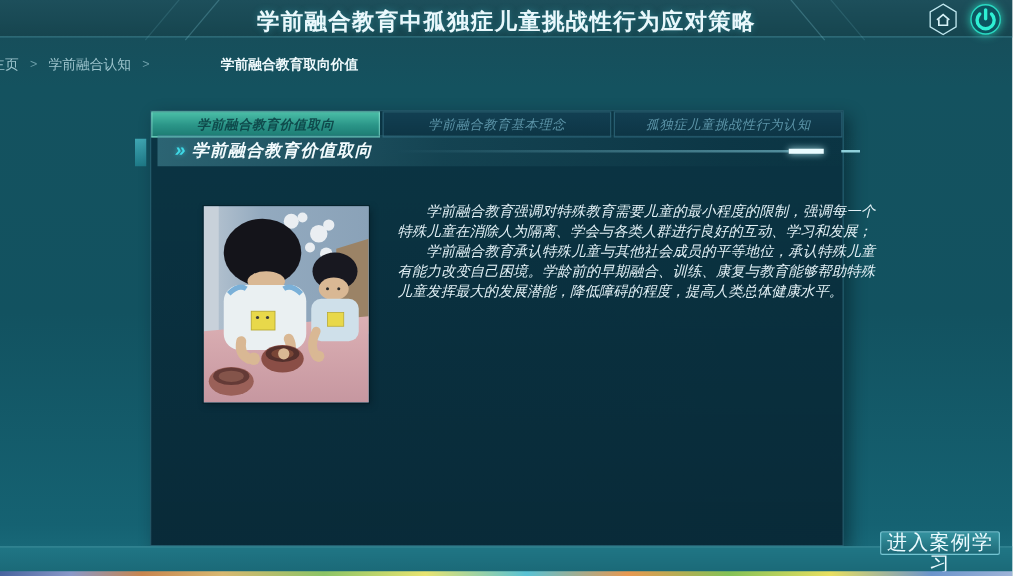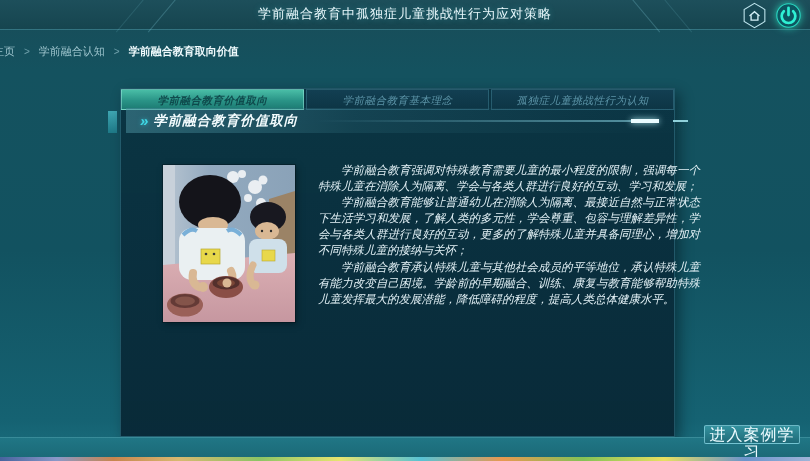--- a/index.html
+++ b/index.html
@@ -12,39 +12,39 @@
   }
 
   
   .topbar {
     position:absolute; left:0; top:0; width:810px; height:30px;
     background:linear-gradient(180deg,#1d4f5b,#16454f);
     border-bottom:1px solid rgba(95,185,200,.35);
   }
   .topbar .title {
     position:absolute; left:0; right:0; top:5px; text-align:center;
-    color:#e9f8fc; font-size:13px; font-weight:normal; letter-spacing:1px;
+    color:#e9f8fc; font-size:18px; font-weight:bold; letter-spacing:1px;
     text-shadow:0 0 6px rgba(80,220,235,.35);
   }
   .diag { position:absolute; width:46px; border-top:1px solid rgba(130,205,220,.28); top:14px; }
   .diag.l1 { left:140px; transform:rotate(-50deg); }
   .diag.l2 { left:108px; transform:rotate(-50deg); border-color:rgba(130,205,220,.15);}
   .diag.r1 { left:622px; transform:rotate(50deg); }
   .diag.r2 { left:654px; transform:rotate(50deg); border-color:rgba(130,205,220,.15);}
   .icon-btn { position:absolute; top:2px; width:27px; height:27px; cursor:pointer; }
   .icon-btn.home { right:42px; }
   .icon-btn.power { right:8px; filter:drop-shadow(0 0 4px rgba(45,230,200,.8)); }
 
   
   .breadcrumb {
     position:absolute; left:-7px; top:44px; display:flex; align-items:center; gap:9px;
     font-size:11px; color:#9dc4cd; white-space:nowrap;
   }
   .breadcrumb .sep { color:#6fa0ab; font-size:10px; }
-  .breadcrumb .current { color:#eef9fc; font-weight:bold; }
+  .breadcrumb .current { color:#eef9fc; font-weight:bold;margin-left:48px; }
 
   
   .panel {
     position:absolute; left:120px; top:88px; width:555px; height:349px;
     background:linear-gradient(180deg,rgba(10,51,66,.94),rgba(8,40,54,.96));
     border:1px solid rgba(70,150,170,.4);
     box-shadow:5px 5px 12px rgba(0,18,26,.45);
     font-style:italic;
   }
 
@@ -212,21 +212,20 @@
         <ellipse cx="22" cy="136" rx="10" ry="4.5" fill="#84544a"></ellipse>
 
         <circle cx="40" cy="122" r="5" fill="#d9b894"></circle>
         <circle cx="64" cy="118" r="4.5" fill="#d9b894"></circle>
         <circle cx="92" cy="120" r="4.5" fill="#d9b894"></circle>
       </svg>
     </div>
 
     <div class="text-col">
       <p>学前融合教育强调对特殊教育需要儿童的最小程度的限制，强调每一个特殊儿童在消除人为隔离、学会与各类人群进行良好的互动、学习和发展；</p>
-      <p>学前融合教育能够让普通幼儿在消除人为隔离、最接近自然与正常状态下生活学习和发展，了解人类的多元性，学会尊重、包容与理解差异性，学会与各类人群进行良好的互动，更多的了解特殊儿童并具备同理心，增加对不同特殊儿童的接纳与关怀；</p>
       <p>学前融合教育承认特殊儿童与其他社会成员的平等地位，承认特殊儿童有能力改变自己困境。学龄前的早期融合、训练、康复与教育能够帮助特殊儿童发挥最大的发展潜能，降低障碍的程度，提高人类总体健康水平。</p>
     </div>
   </div>
 
   <div class="bottom-band"></div>
   <div class="case-btn">进入案例学习</div>
   <div class="taskbar-strip"></div>
 
 </div>
 

